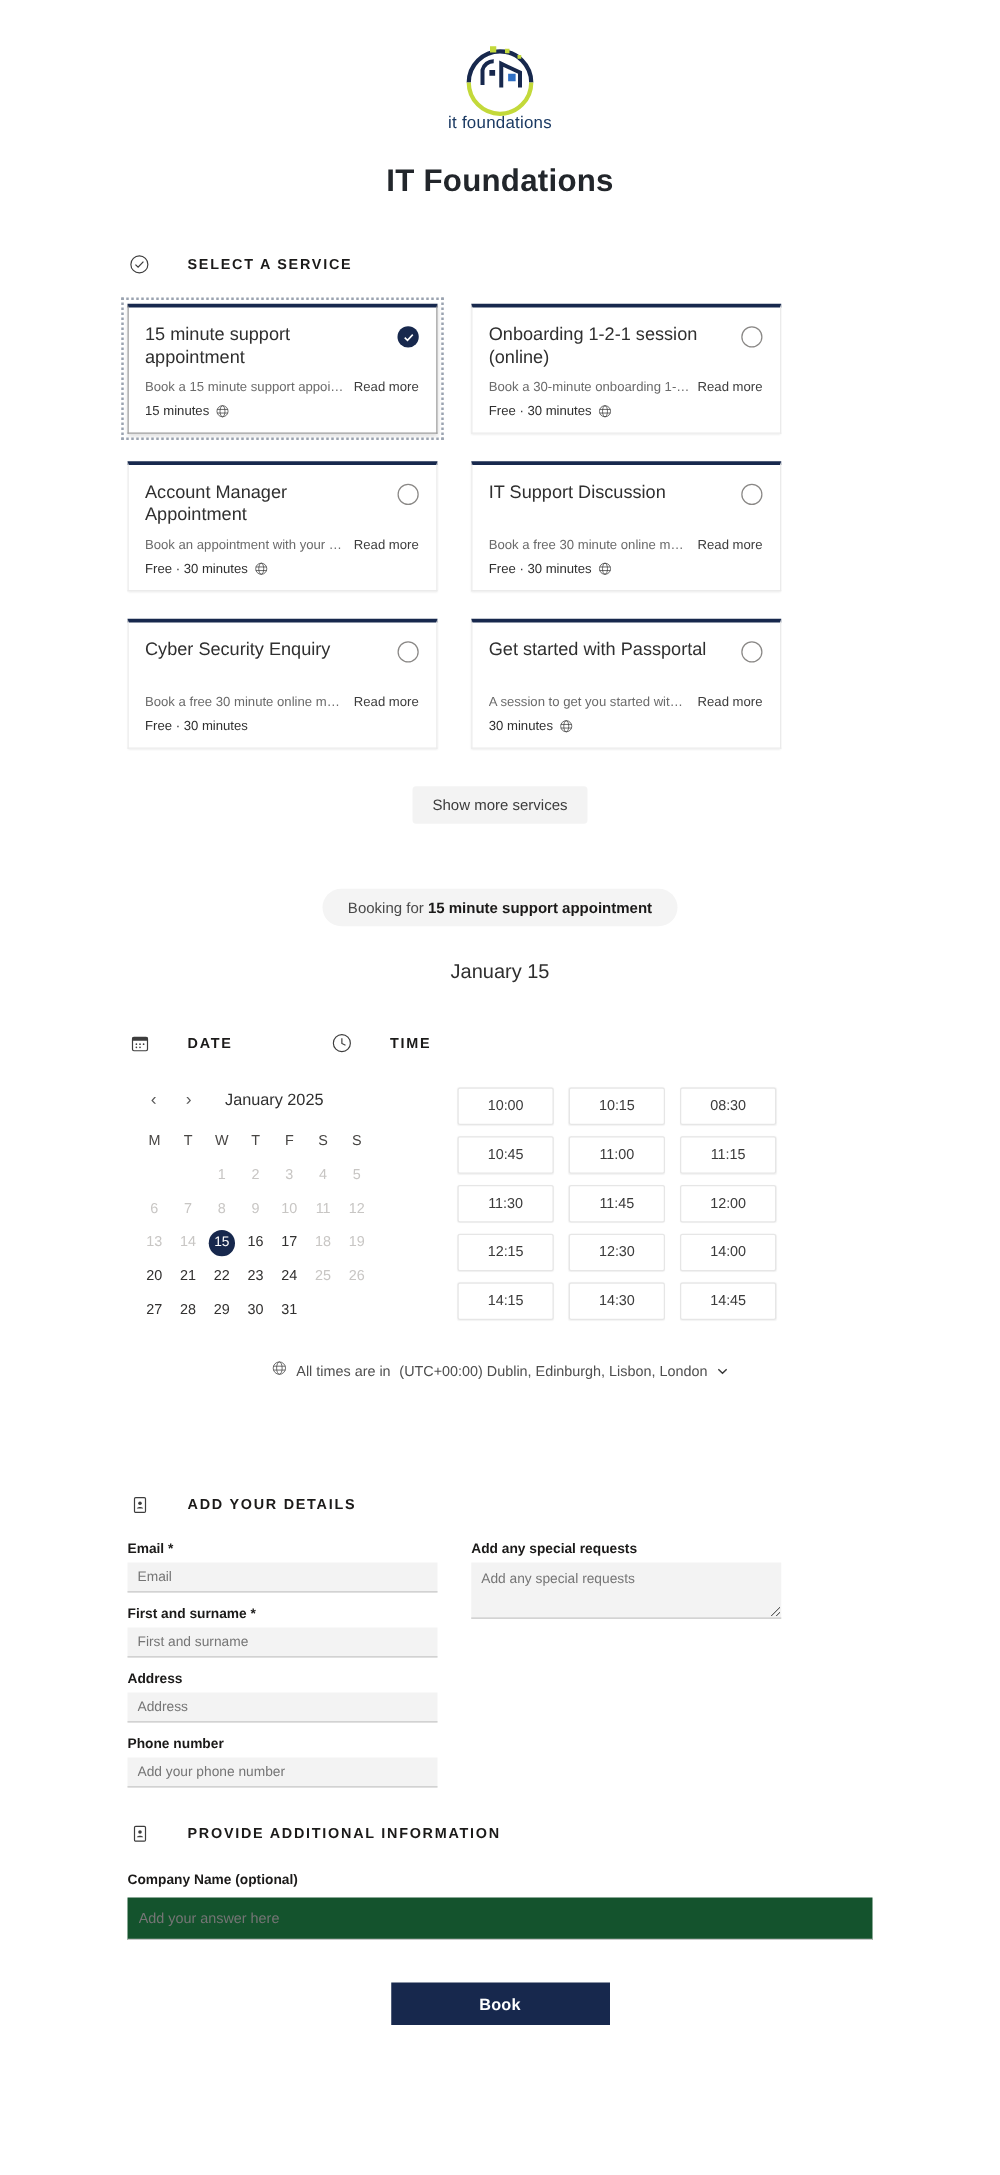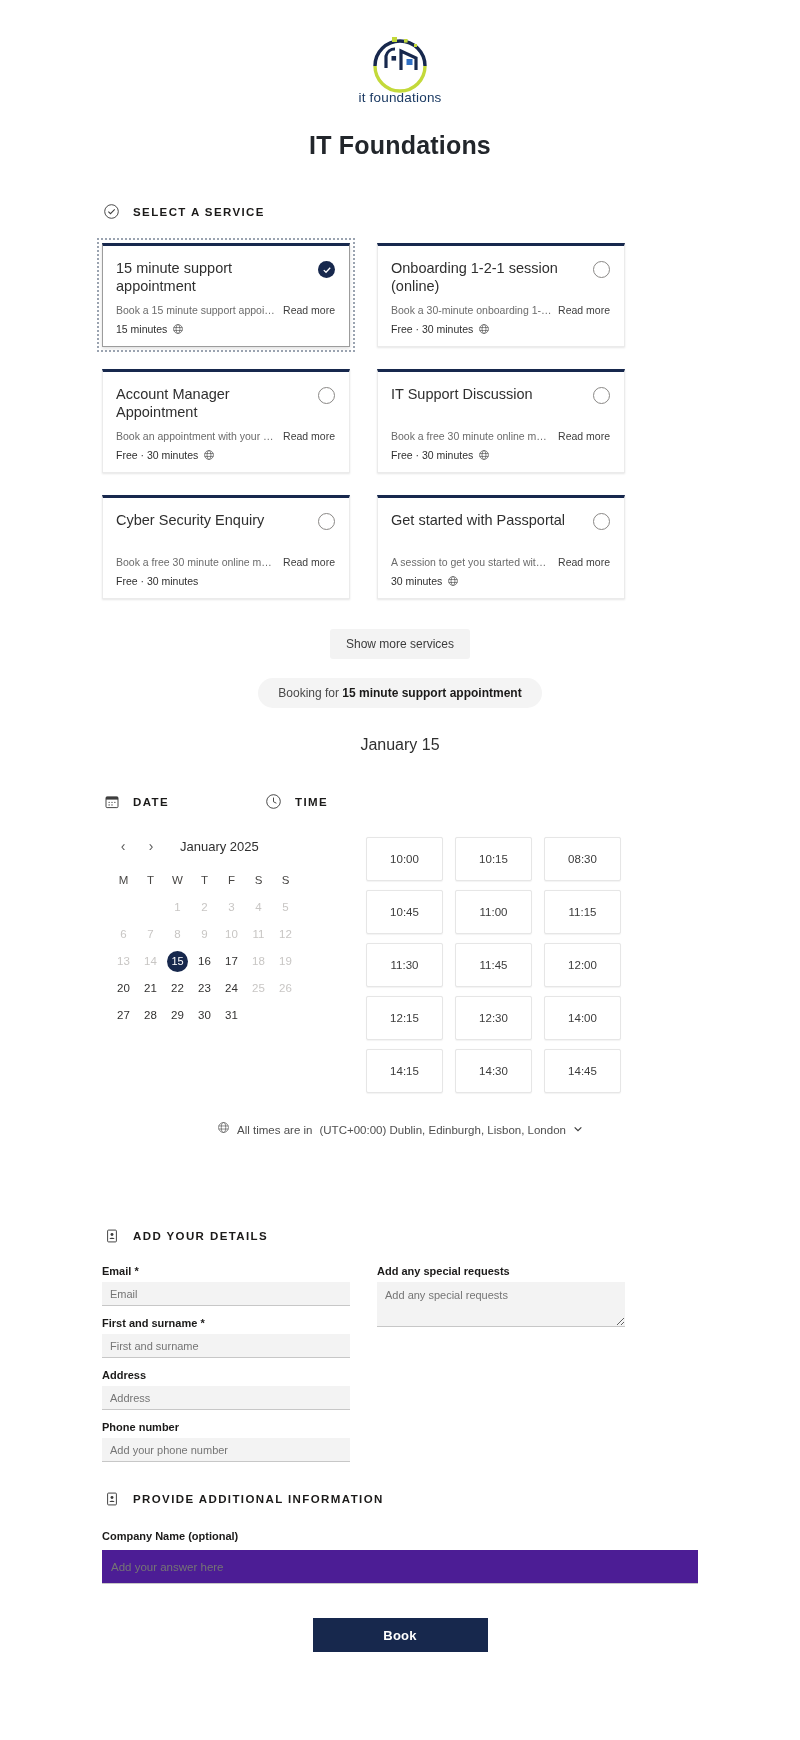--- a/index.html
+++ b/index.html
@@ -26,21 +26,21 @@
     text-align: center;
     font-size: 25px;
     font-weight: bold;
     color: #22262b;
     margin-top: 26px;
     letter-spacing: .2px;
   }
 
   
   .section-head {
-    display:flex; align-items:center; gap:12px;
+    display:flex; align-items:center; gap:29px;
     margin-left: 102px;
   }
   .section-head .sec-icon {
     width:19px; height:19px; display:flex; align-items:center; justify-content:center;
     color:#3d3d3d;
   }
   .section-head .sec-label {
     font-size:11.5px; font-weight:bold; letter-spacing:1.4px; color:#1b1a19;
   }
 
@@ -99,21 +99,21 @@
 
   
   .showmore-wrap { display:flex; justify-content:center; margin-top:30px; }
   .showmore {
     background:#f3f3f3; border:none; border-radius:3px;
     padding:8px 16px; font-size:12px; color:#3b3b3b;
     font-family:inherit; cursor:pointer;
   }
 
   
-  .banner-wrap { display:flex; justify-content:center; margin-top:19px;text-align:right; }
+  .banner-wrap { display:flex; justify-content:center; margin-top:52px;text-align:right; }
   .banner {
     background:#f4f4f4; border-radius:15px;
     padding:8px 20px; font-size:12px; color:#4a4a4a;
   }
   .banner b { color:#1b1a19; font-weight:bold; }
   .sel-date {
     text-align:center; font-size:16px; color:#2f2f2f; margin-top:28px;
   }
 
   
@@ -154,21 +154,21 @@
 
   
   .time-col { flex:1; margin-left:0; position:relative; }
   .time-grid {
     margin-top:26px;
     display:grid; grid-template-columns: repeat(3, 77px);
     column-gap:12px; row-gap:9px;
     width: 253px;
   }
   .time-slot {
-    height:44px; border:1px solid #e6e6e6; border-radius:2px;
+    height:30px; border:1px solid #e6e6e6; border-radius:2px;
     background:#fff; font-size:11.5px; color:#3b3b3b;
     display:flex; align-items:center; justify-content:center;
     cursor:pointer; font-family:inherit;
     box-shadow: 0 .3px 1px rgba(0,0,0,.05);
   }
 
   
   .tz {
     display:flex; align-items:flex-end; justify-content:center; gap:7px;
     margin-top:28px; font-size:11.5px; color:#4e4e4e;
@@ -194,21 +194,21 @@
   }
   .textarea {
     width:100%; height:45px; background:#f3f3f3;
     border:none; border-bottom:1px solid #c7c7c7;
     padding:7px 8px; font-size:11px; color:#9a9a9a;
     font-family:inherit;
   }
   .addl-head { margin-top:16px; }
   .addl-form { margin:22px 102px 0 102px; }
   .addl-input {
-    width:100%; height:34px; background:#4c1d95;
+    width:100%; height:34px; background:#14532d;
     border:none; border-bottom:1px solid #c7c7c7;
     padding:0 9px; font-size:11.5px; color:#9a9a9a;
     font-family:inherit; display:flex; align-items:center;
   }
 
   
   .book-wrap { display:flex; justify-content:center; margin-top:34px; }
   .book-btn {
     width:175px; height:34px; background:#17284d; color:#fff;
     border:none; font-size:13px; font-weight:bold; font-family:inherit;

